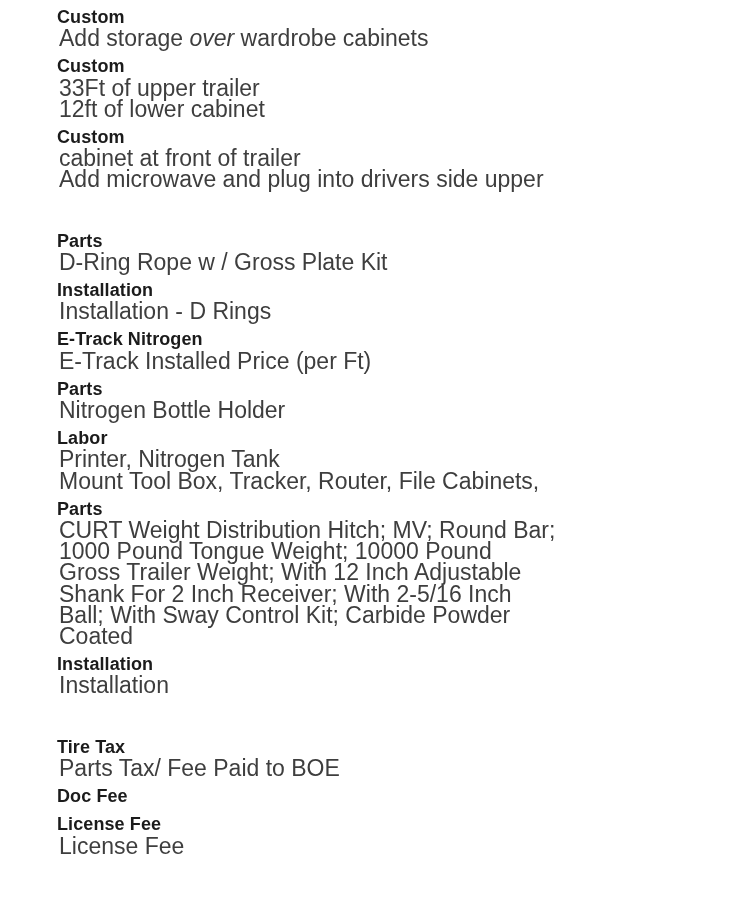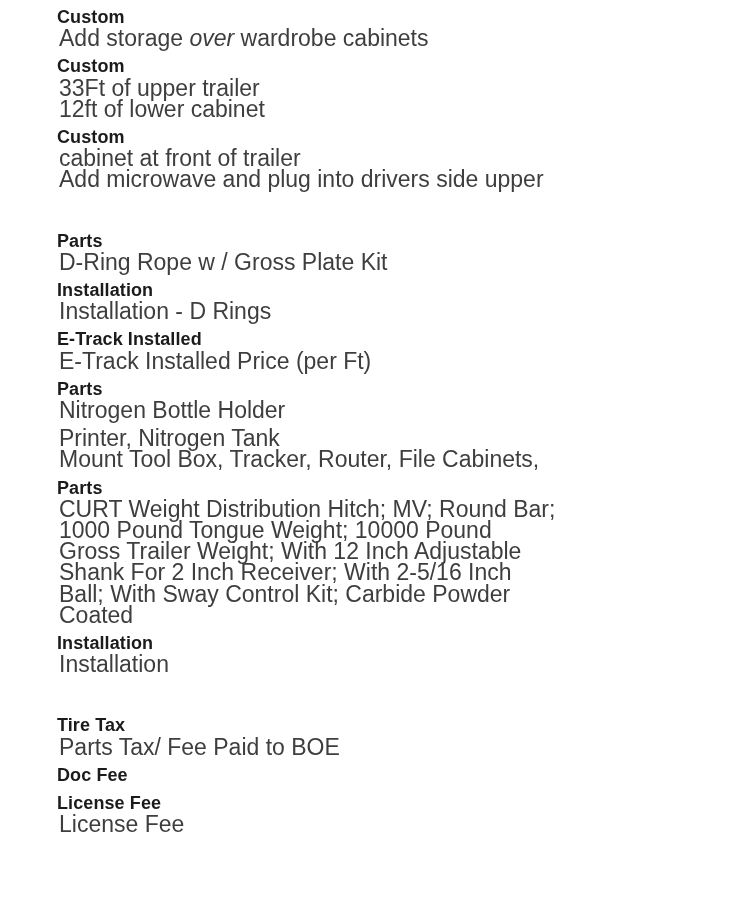--- a/index.html
+++ b/index.html
@@ -69,34 +69,35 @@
   </div>
 
   <div class="line-item">
     <div class="item-title">Installation</div>
     <div class="item-desc">
           <div class="desc-line"><span>Installation - D Rings</span></div>
         </div>
   </div>
 
   <div class="line-item">
-    <div class="item-title">E-Track Installed</div>
+    <div class="item-title">E-Track Nitrogen</div>
     <div class="item-desc">
           <div class="desc-line"><span>E-Track Installed Price (per Ft)</span></div>
         </div>
   </div>
 
   <div class="line-item">
     <div class="item-title">Parts</div>
     <div class="item-desc">
           <div class="desc-line"><span>Nitrogen Bottle Holder</span></div>
         </div>
   </div>
 
   <div class="line-item">
+    <div class="item-title">Labor</div>
     <div class="item-desc">
           <div class="desc-line"><span>Printer, Nitrogen Tank</span></div>
           <div class="desc-line"><span>Mount Tool Box, Tracker, Router, File Cabinets,</span></div>
         </div>
   </div>
 
   <div class="line-item">
     <div class="item-title">Parts</div>
     <div class="item-desc">
           <div class="desc-line"><span>CURT Weight Distribution Hitch; MV; Round Bar;</span></div>

